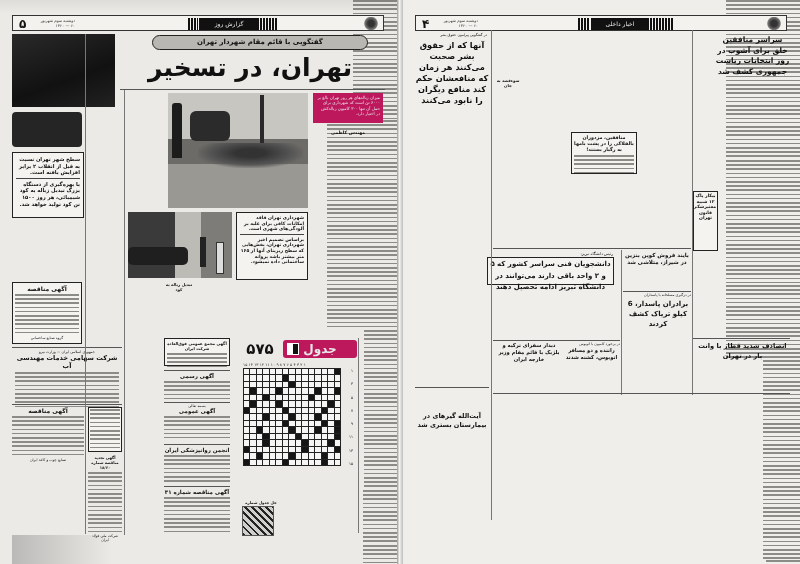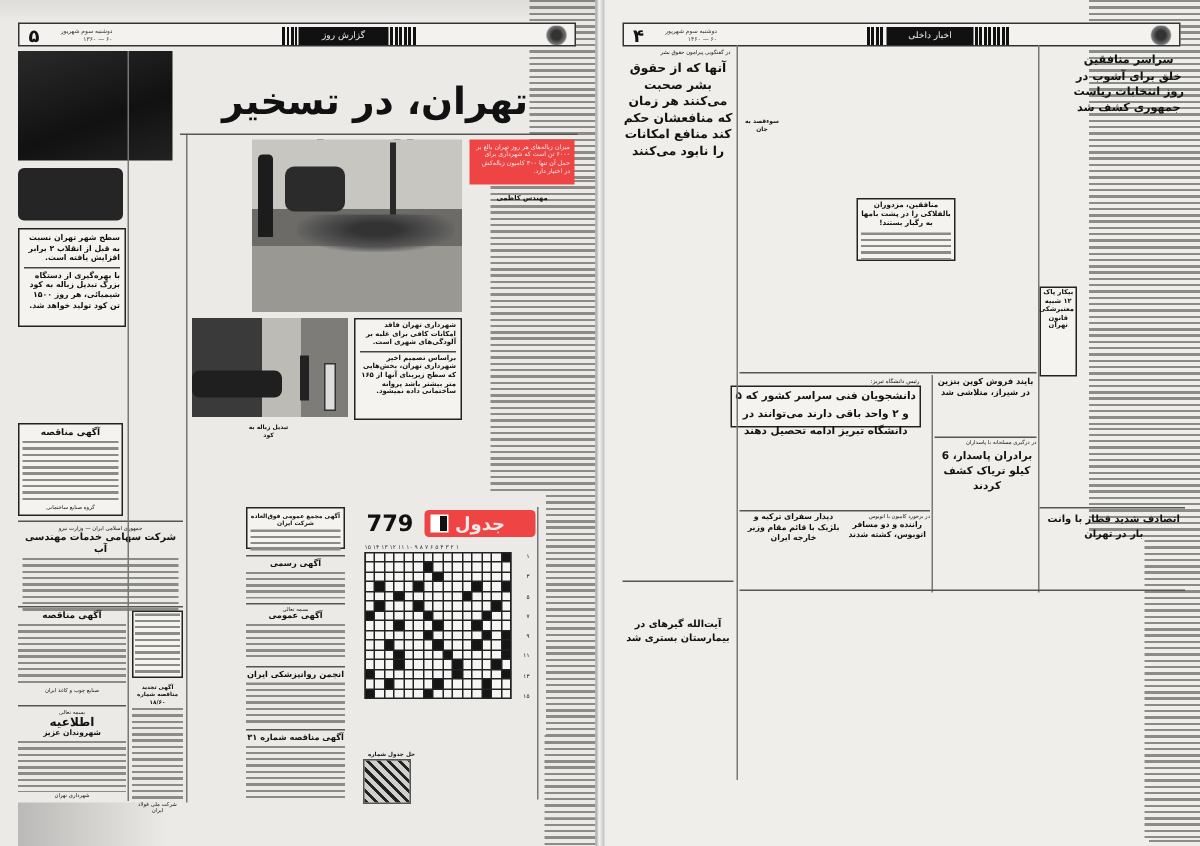--- a/index.html
+++ b/index.html
@@ -15,21 +15,21 @@
   .masthead .pgnum { position: absolute; left: 6px; top: 0; font-size: 12px; font-weight: bold; line-height: 16px; direction: ltr; }
   .masthead .dateline { position: absolute; left: 22px; top: 2px; font-size: 4px; line-height: 5px; color: #333; direction: rtl; text-align: right; width: 40px; }
   .masthead .section { position: absolute; top: 2px; height: 12px; background: #111; color: #eee; font-size: 6px; line-height: 12px; text-align: center; }
   .masthead .bars { position: absolute; top: 2px; height: 12px; background: repeating-linear-gradient(90deg, #111 0 2px, #f3f2ef 2px 3px); }
   .masthead .logo { position: absolute; right: 4px; top: 1px; width: 16px; height: 13px; background: radial-gradient(circle, #333 30%, #777 60%, transparent 70%); }
   .txt { font-size: 3.5px; line-height: 4.2px; color: #444; text-align: justify; overflow: hidden;
          background-image: repeating-linear-gradient(180deg, #8b8b88 0 1.6px, transparent 1.6px 4.2px); }
   .col-rule { position: absolute; width: 1px; background: #777; }
   .hrule { position: absolute; height: 1px; background: #555; }
   .box { position: absolute; border: 1.5px solid #222; background: #f4f3f0; }
-  .dark { position: absolute; background: #ef4444; color: #e8e8e8; }
+  .dark { position: absolute; background: #be185d; color: #e8e8e8; }
   .headline { font-weight: bold; color: #111; text-align: center; direction: rtl; }
   .photo { position: absolute; overflow: hidden; }
   .grid { position: absolute; display: grid; border: 1px solid #222; background: #222; gap: 1px; }
   .grid div { background: #f5f5f3; }
   .grid div.b { background: #151515; }
   .nums { font-size: 4px; color: #333; position: absolute; direction: ltr; letter-spacing: 1.6px; }
   .small-h { font-size: 6px; font-weight: bold; text-align: center; color: #111; }
   .shade { position: absolute; background: linear-gradient(180deg, rgba(0,0,0,0.06), transparent); }
 </style>
 </head>
@@ -44,20 +44,23 @@
       <span class="pgnum">۵</span>
       <span class="dateline">دوشنبه سوم شهریور ۶۰ — ۱۳۶۰</span>
       <span class="bars" style="left:175px;width:10px;"></span>
       <span class="section" style="left:186px;width:60px;">گزارش روز</span>
       <span class="bars" style="left:247px;width:18px;"></span>
       <span class="logo"></span>
     </div>
 
     <div class="photo" style="left:12px;top:34px;width:103px;height:73px;background:linear-gradient(160deg,#2a2a2a,#111 60%,#222);"></div>
 
+    <div class="abs" style="left:152px;top:35px;width:216px;height:15px;border:1.5px solid #222;border-radius:8px;background:#b9b7b2;">
+      <div class="headline" style="font-size:7px;line-height:12px;">گفتگویی با قائم مقام شهردار تهران</div>
+    </div>
 
     <div class="abs headline" style="left:120px;top:50px;width:260px;height:36px;font-size:25px;line-height:36px;font-family:'DejaVu Sans',sans-serif;font-weight:900;">تهران، در تسخیر زباله ها!</div>
 
     <div class="hrule" style="left:120px;top:89px;width:265px;"></div>
 
     <div class="photo" style="left:168px;top:93px;width:140px;height:115px;background:
       linear-gradient(180deg,#c8c6c0 0 40%,#6d6b67 40% 62%,#9a9893 62% 100%);">
       <div class="abs" style="left:4px;top:10px;width:10px;height:55px;background:#1c1c1c;border-radius:3px 3px 0 0;"></div>
       <div class="abs" style="left:22px;top:18px;width:40px;height:30px;background:#2b2b2b;border-radius:6px;"></div>
       <div class="abs" style="left:92px;top:2px;width:4px;height:50px;background:#2a2a2a;"></div>
@@ -111,27 +114,20 @@
     <div class="abs" style="left:12px;top:407px;width:72px;height:60px;">
       <div class="small-h">آگهی مناقصه</div>
       <div class="txt" style="position:relative;height:42px;margin-top:2px;"></div>
       <div style="font-size:3.6px;text-align:center;">صنایع چوب و کاغذ ایران</div>
     </div>
 
     <div class="box" style="left:88px;top:407px;width:34px;height:45px;padding:1px;">
       <div class="txt" style="position:relative;height:40px;"></div>
     </div>
 
-    <div class="abs" style="left:12px;top:470px;width:72px;height:70px;border-top:1px solid #555;">
-      <div style="font-size:3.6px;text-align:center;margin-top:2px;">بسمه تعالی</div>
-      <div class="small-h" style="font-size:8px;">اطلاعیه</div>
-      <div class="small-h" style="font-size:5px;">شهروندان عزیز</div>
-      <div class="txt" style="position:relative;height:34px;margin-top:2px;"></div>
-      <div style="font-size:3.6px;text-align:center;">شهرداری تهران</div>
-    </div>
 
     <div class="abs" style="left:88px;top:455px;width:34px;height:80px;">
       <div style="font-size:3.8px;font-weight:bold;text-align:center;">آگهی تجدید مناقصه شماره ۱۸/۶۰</div>
       <div class="txt" style="position:relative;height:62px;margin-top:2px;"></div>
       <div style="font-size:3.6px;text-align:center;">شرکت ملی فولاد ایران</div>
     </div>
 
     <div class="box" style="left:164px;top:338px;width:66px;height:28px;padding:2px;">
       <div style="font-size:4px;font-weight:bold;text-align:center;">آگهی مجمع عمومی فوق‌العاده شرکت ایران</div>
       <div class="txt" style="position:relative;height:14px;margin-top:2px;"></div>
@@ -147,21 +143,21 @@
     </div>
     <div class="abs" style="left:164px;top:444px;width:66px;height:40px;border-top:1px solid #555;">
       <div class="small-h" style="font-size:5.5px;margin-top:2px;">انجمن روانپزشکی ایران</div>
       <div class="txt" style="position:relative;height:28px;margin-top:2px;"></div>
     </div>
     <div class="abs" style="left:164px;top:486px;width:66px;height:50px;border-top:1px solid #555;">
       <div class="small-h" style="font-size:5.5px;margin-top:2px;">آگهی مناقصه شماره ۳۱</div>
       <div class="txt" style="position:relative;height:36px;margin-top:2px;"></div>
     </div>
 
-    <div class="abs" style="left:240px;top:340px;width:40px;height:18px;font-size:15px;font-weight:bold;line-height:18px;text-align:center;">779</div>
+    <div class="abs" style="left:240px;top:340px;width:40px;height:18px;font-size:15px;font-weight:bold;line-height:18px;text-align:center;">۵۷۵</div>
     <div class="dark" style="left:283px;top:340px;width:74px;height:18px;border-radius:3px;font-size:12px;font-weight:bold;line-height:18px;text-align:center;">
       <span style="position:absolute;left:4px;top:3px;width:12px;height:12px;background:linear-gradient(90deg,#fff 50%,#111 50%);border:1px solid #fff;"></span>
       <span>جدول</span>
     </div>
     <div class="nums" style="left:243px;top:362px;width:98px;">۱۵ ۱۴ ۱۳ ۱۲ ۱۱ ۱۰ ۹ ۸ ۷ ۶ ۵ ۴ ۳ ۲ ۱</div>
     <div class="grid" id="cw" style="left:243px;top:368px;width:98px;height:98px;grid-template-columns:repeat(15,1fr);grid-template-rows:repeat(15,1fr);">
         <div class="b"></div>
         <div></div>
         <div></div>
         <div></div>
@@ -413,21 +409,21 @@
     <div class="masthead" style="left:12px;width:372px;">
       <span class="pgnum">۴</span>
       <span class="dateline">دوشنبه سوم شهریور ۶۰ — ۱۳۶۰</span>
       <span class="bars" style="left:162px;width:12px;"></span>
       <span class="section" style="left:175px;width:58px;">اخبار داخلی</span>
       <span class="bars" style="left:234px;width:24px;"></span>
       <span class="logo"></span>
     </div>
 
     <div class="abs" style="left:12px;top:33px;width:72px;font-size:3.6px;text-align:right;">در گفتگویی پیرامون حقوق بشر</div>
-    <div class="abs headline" style="left:12px;top:40px;width:74px;font-size:8.2px;line-height:11px;">آنها که از حقوق بشر صحبت می‌کنند هر زمان که منافعشان حکم کند منافع امکانات را نابود می‌کنند</div>
+    <div class="abs headline" style="left:12px;top:40px;width:74px;font-size:8.2px;line-height:11px;">آنها که از حقوق بشر صحبت می‌کنند هر زمان که منافعشان حکم کند منافع دیگران را نابود می‌کنند</div>
     <div class="txt" style="left:12px;top:97px;width:74px;height:160px;"></div>
     <div class="txt" style="left:12px;top:260px;width:74px;height:125px;"></div>
     <div class="hrule" style="left:12px;top:387px;width:74px;"></div>
     <div class="abs headline" style="left:12px;top:412px;width:74px;font-size:6.5px;line-height:9px;">آیت‌الله گیرهای در بیمارستان بستری شد</div>
     <div class="txt" style="left:12px;top:412px;width:74px;height:75px;"></div>
 
 
     <div class="abs headline" style="left:312px;top:35px;width:75px;font-size:7.5px;line-height:10.5px;">سراسر منافقین خلق برای آشوب در روز انتخابات ریاست جمهوری کشف شد</div>
     <div class="txt" style="left:312px;top:80px;width:37px;height:200px;"></div>
     <div class="txt" style="left:352px;top:80px;width:34px;height:200px;"></div>

